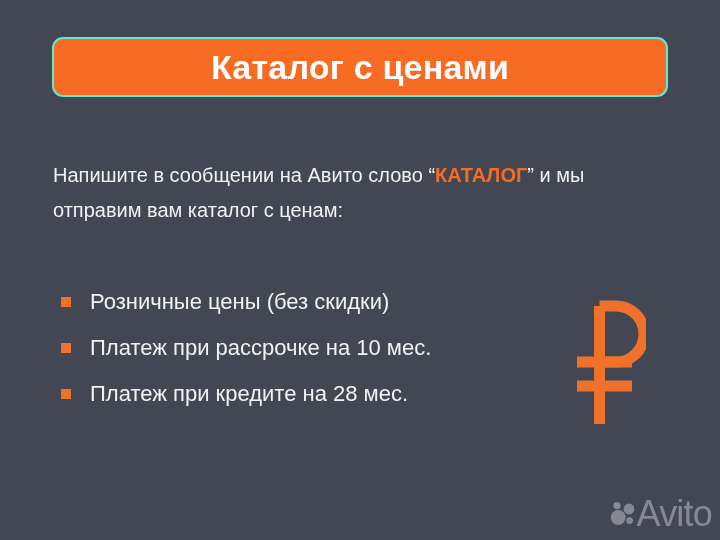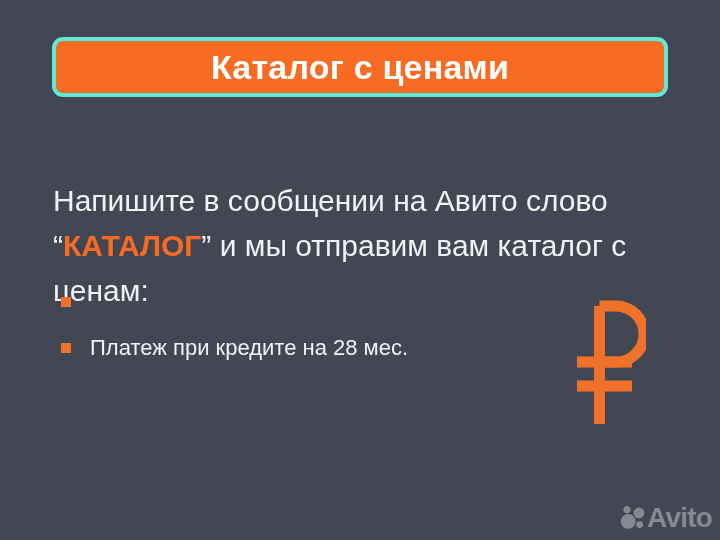--- a/index.html
+++ b/index.html
@@ -23,44 +23,44 @@
 
   
   #title-banner {
     position: absolute;
     left: 52px;
     top: 37px;
     width: 616px;
     height: 60px;
     box-sizing: border-box;
     background: #F76B23;
-    border: 4px solid #5eead4;
+    border: 2px solid #5eead4;
     border-radius: 11px;
     display: flex;
     align-items: center;
     justify-content: center;
   }
   #title-text {
     color: #FFFFFF;
     font-size: 34px;
     font-weight: bold;
     letter-spacing: 0.2px;
     line-height: 1;
     white-space: nowrap;
   }
 
   
   #intro-paragraph {
     position: absolute;
     left: 53px;
-    top: 148px;
+    top: 138px;
     width: 600px;
     color: #F2F2F4;
-    font-size: 30px;
-    line-height: 45px;
+    font-size: 20px;
+    line-height: 35px;
     font-weight: normal;
   }
   #intro-paragraph .kw {
     color: #F76B23;
     font-weight: bold;
   }
   #intro-paragraph .qt {
     color: #F2F2F4;
   }
 
@@ -116,40 +116,45 @@
     opacity: 0.46;
   }
   #avito-watermark .avito-dots {
     display: block;
     width: 26px;
     height: 26px;
     margin-right: 1px;
   }
   #avito-watermark .avito-word {
     color: #D6D7DC;
-    font-size: 28px;
-    font-weight: bold;
+    font-size: 36px;
+    font-weight: normal;
     letter-spacing: -0.8px;
     line-height: 1;
   }
 </style>
 </head>
 <body>
 
 <div id="slide">
 
   <div id="title-banner">
     <span id="title-text">Каталог с ценами</span>
   </div>
 
   <p id="intro-paragraph"><span>Напишите в сообщении на Авито слово </span><span class="qt">“</span><span class="kw">КАТАЛОГ</span><span class="qt">”</span><span> и мы отправим вам каталог с ценам:</span></p>
 
   <ul id="bullet-list">
     <li>
       <span class="marker"></span>
+      <span class="bullet-label">Розничные цены (без скидки)</span>
+    </li>
+    <li>
+      <span class="marker"></span>
+      <span class="bullet-label">Платеж при рассрочке на 10 мес.</span>
     </li>
     <li>
       <span class="marker"></span>
       <span class="bullet-label">Платеж при кредите на 28 мес.</span>
     </li>
   </ul>
 
   <svg id="ruble-symbol" viewBox="0 0 74 130" aria-hidden="true">
     <g fill="none" stroke="#F0722A" stroke-width="11">
       <path d="M27.5 6 L27.5 124"></path>

